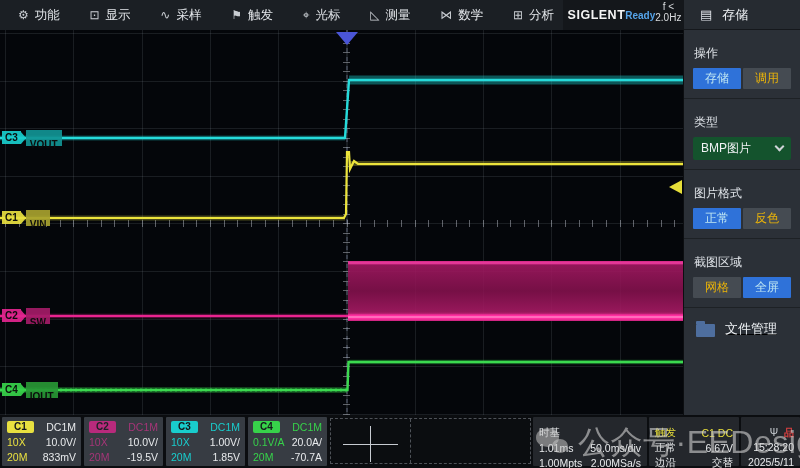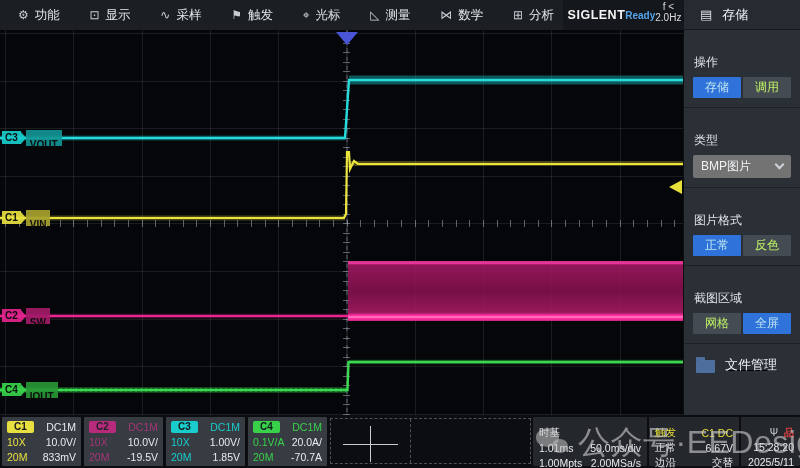--- a/index.html
+++ b/index.html
@@ -40,26 +40,26 @@
   #triglevel{position:absolute;left:669px;top:150px;width:0;height:0;
              border-top:7px solid transparent;border-bottom:7px solid transparent;border-right:13px solid #e6de39;}
 
   
   #sidebar{position:absolute;left:684px;top:0;width:116px;height:415px;background:#2b3037;}
   #sb-head{height:30px;display:flex;align-items:center;gap:10px;padding:0 0 0 16px;
            background:#262b31;border-bottom:1px solid #15181c;}
   #sb-head .ic{color:#dfe3e8;font-size:13px;}
   #sb-head .tl{color:#eef1f4;font-size:13px;}
   .sb-sec{padding:7px 9px 9px 9px;border-bottom:1px solid #1d2125;}
-  .sb-lbl{color:#dfe3e8;font-size:12px;margin:17px 0 6px 1px;}
+  .sb-lbl{color:#dfe3e8;font-size:12px;margin:8px 0 6px 1px;}
   .btnrow{display:flex;gap:2px;}
   .sbtn{flex:1;height:21px;font-size:12px;display:flex;align-items:center;justify-content:center;
-        background:#454b52;color:#bef264;border-radius:1px;cursor:pointer;}
+        background:#454b52;color:#eab308;border-radius:1px;cursor:pointer;}
   .sbtn.active{background:#2f72d9;color:#bfe6f2;}
-  .dd{height:23px;background:#737373;border-radius:2px;display:flex;align-items:center;
+  .dd{height:23px;background:#14532d;border-radius:2px;display:flex;align-items:center;
       justify-content:space-between;padding:8px 8px;cursor:pointer;}
   .dd .val{color:#f0f2f4;font-size:12px;}
   .chev{width:7px;height:7px;border-left:2px solid #cfd3d8;border-bottom:2px solid #cfd3d8;
         transform:rotate(-45deg);margin-top:-4px;}
   #filerow{display:flex;align-items:center;gap:10px;padding:12px 12px;cursor:pointer;text-decoration:underline;}
   .folder{position:relative;width:19px;height:13px;background:#4e6e9e;border-radius:1px;margin-top:3px;}
   .folder::before{content:"";position:absolute;left:0;top:-3px;width:9px;height:3px;background:#4e6e9e;border-radius:1px 1px 0 0;}
   #filerow .fl{color:#eef1f4;font-size:13px;}
 
   

